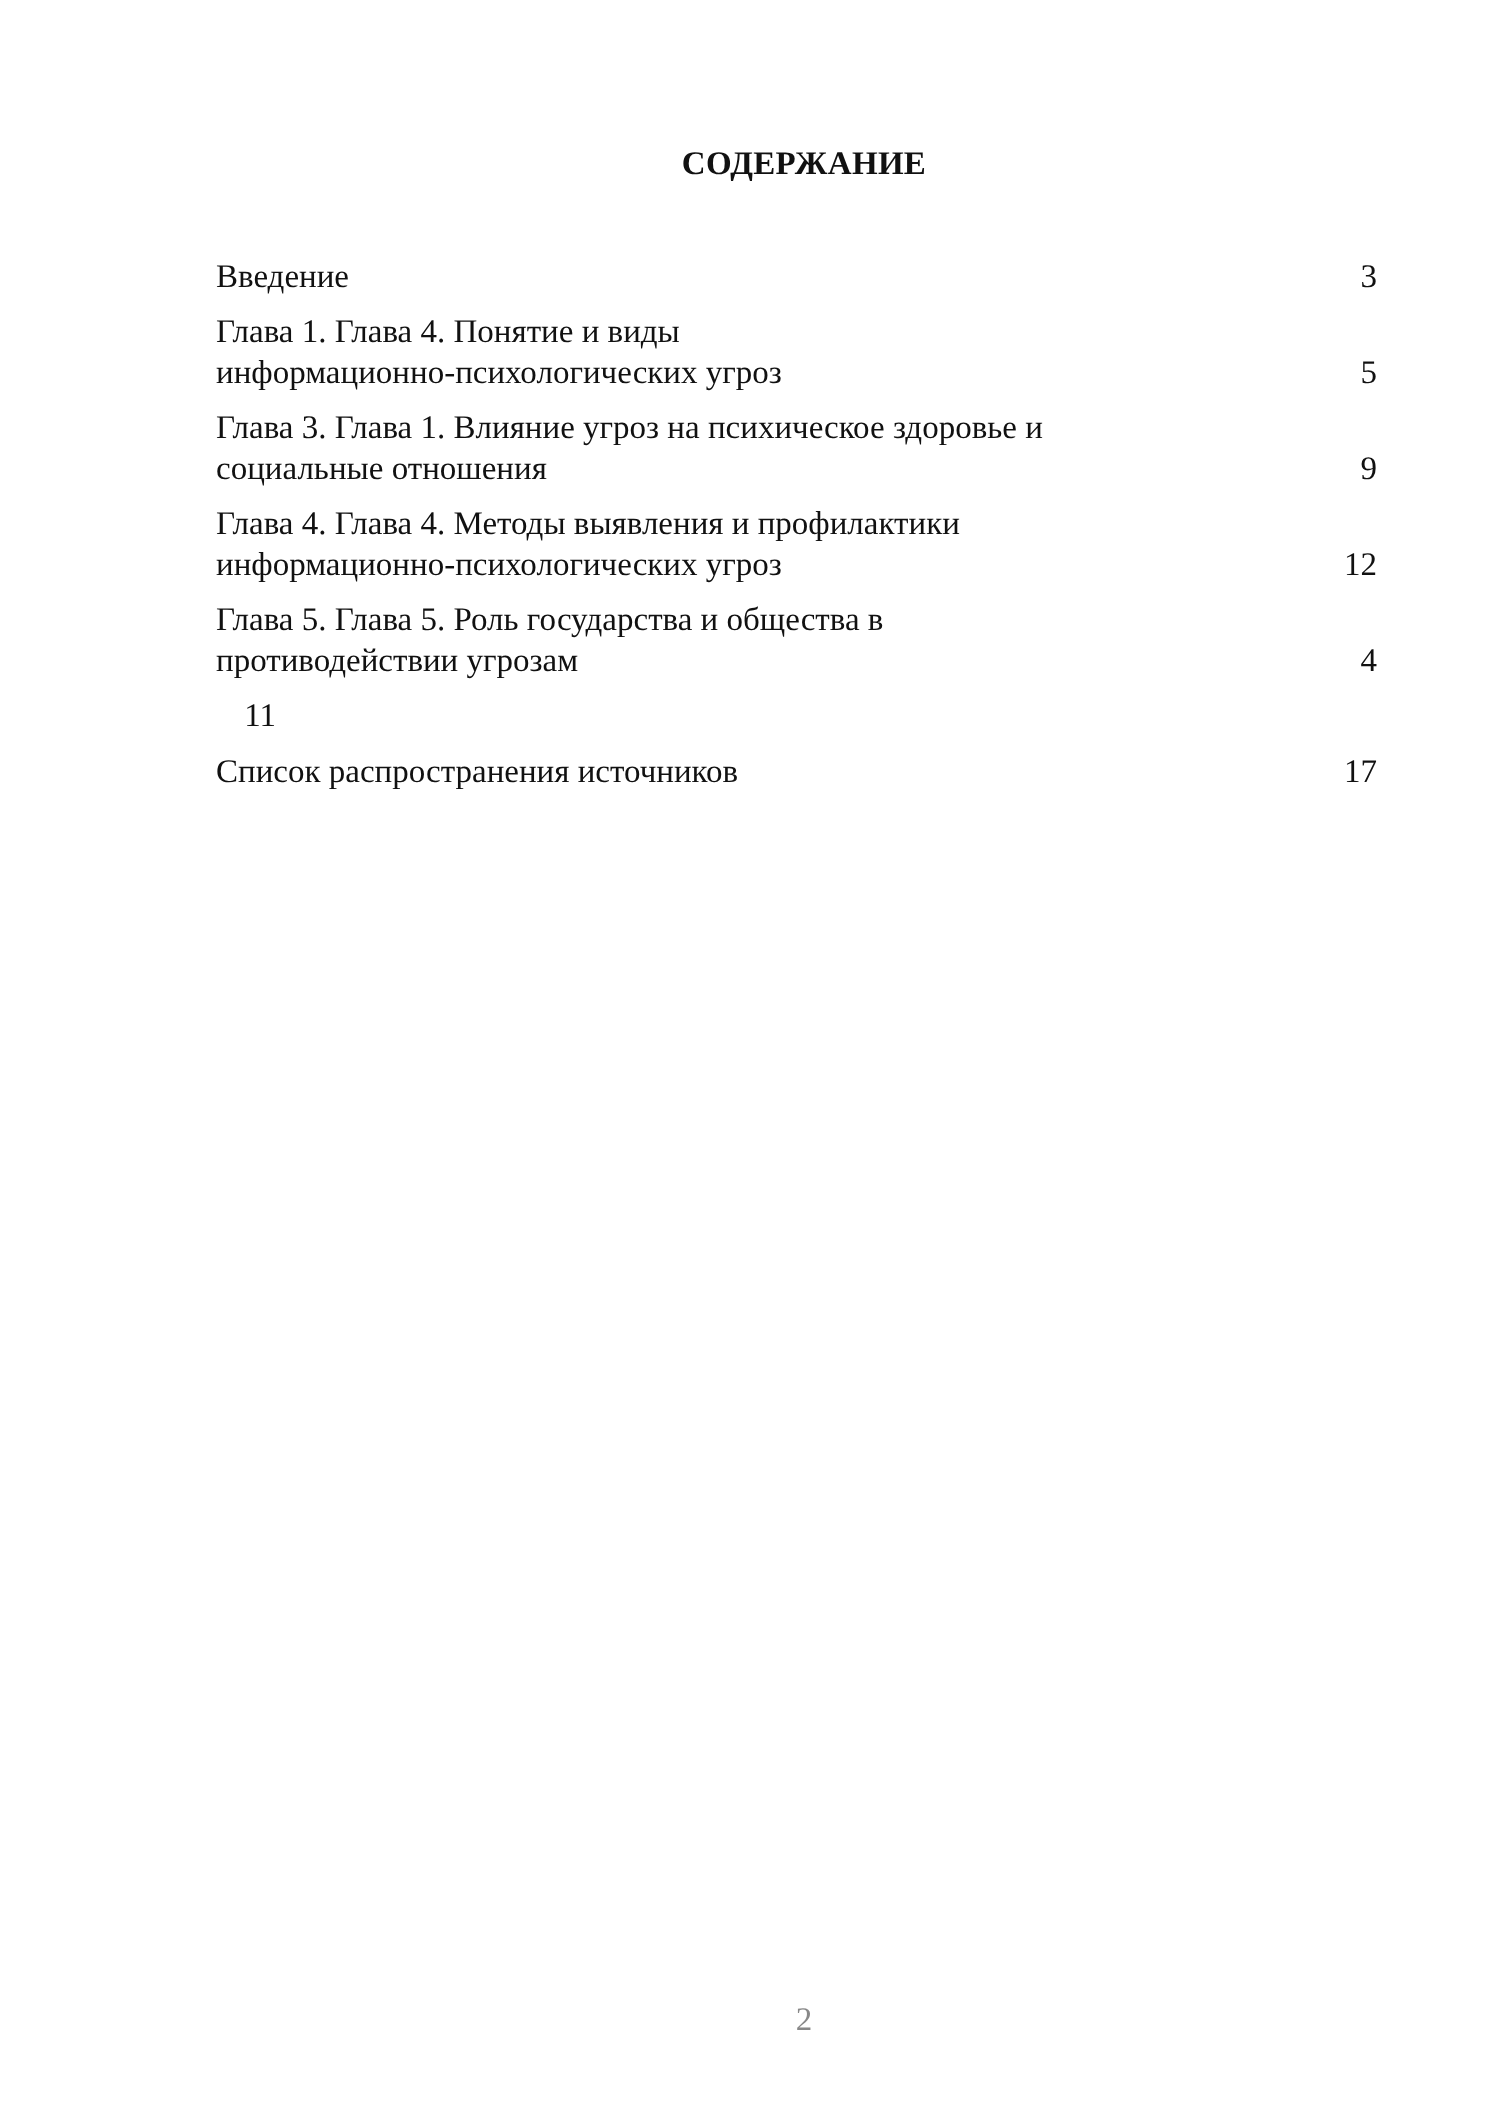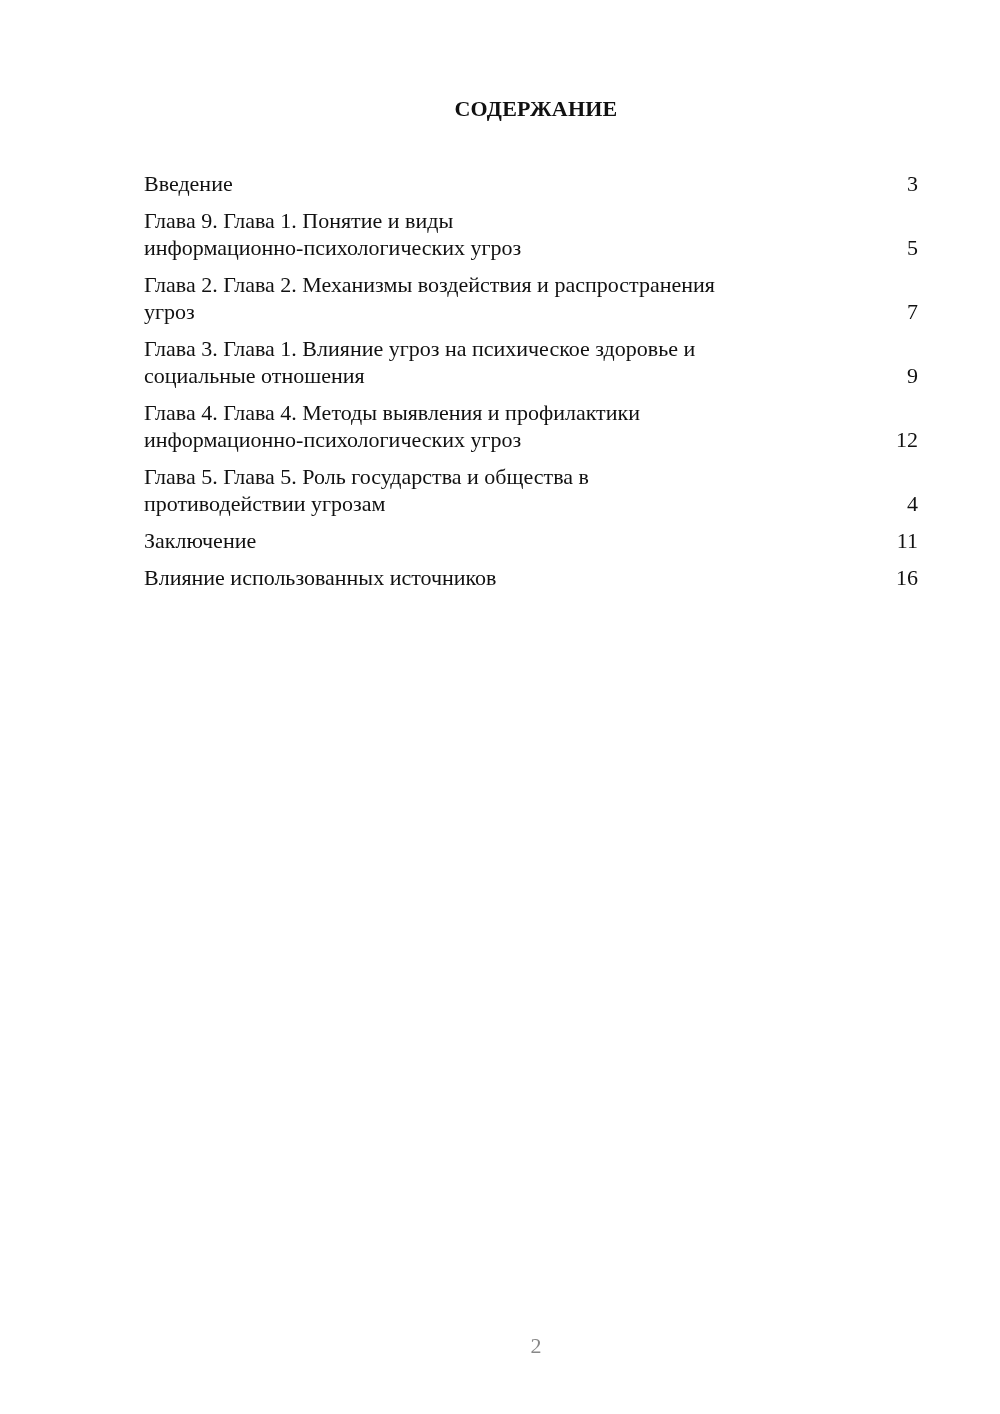--- a/index.html
+++ b/index.html
@@ -72,48 +72,42 @@
 
 <div class="page">
   <div class="toc-title">СОДЕРЖАНИЕ</div>
 
   <div class="toc-list">
     <div class="toc-entry">
       <span class="entry-title">Введение</span>
       <span class="entry-page">3</span>
     </div>
     <div class="toc-entry">
-      <span class="entry-title">Глава 9. Глава 1. Понятие и виды
+      <span class="entry-title">Глава 1. Глава 4. Понятие и виды
 информационно-психологических угроз</span>
       <span class="entry-page">5</span>
-    </div>
-    <div class="toc-entry">
-      <span class="entry-title">Глава 2. Глава 2. Механизмы воздействия и распространения
-угроз</span>
-      <span class="entry-page">7</span>
     </div>
     <div class="toc-entry">
       <span class="entry-title">Глава 3. Глава 1. Влияние угроз на психическое здоровье и
 социальные отношения</span>
       <span class="entry-page">9</span>
     </div>
     <div class="toc-entry">
       <span class="entry-title">Глава 4. Глава 4. Методы выявления и профилактики
 информационно-психологических угроз</span>
       <span class="entry-page">12</span>
     </div>
     <div class="toc-entry">
       <span class="entry-title">Глава 5. Глава 5. Роль государства и общества в
 противодействии угрозам</span>
       <span class="entry-page">4</span>
     </div>
     <div class="toc-entry">
-      <span class="entry-title">Заключение</span>
       <span class="entry-page">11</span>
     </div>
     <div class="toc-entry">
-      <span class="entry-title">Влияние использованных источников</span>
-      <span class="entry-page">16</span>
+      <span class="entry-title">Список распространения источников</span>
+      <span class="entry-page">17</span>
     </div>
   </div>
 
   <div class="page-number">2</div>
 </div>
 
 </body></html>

